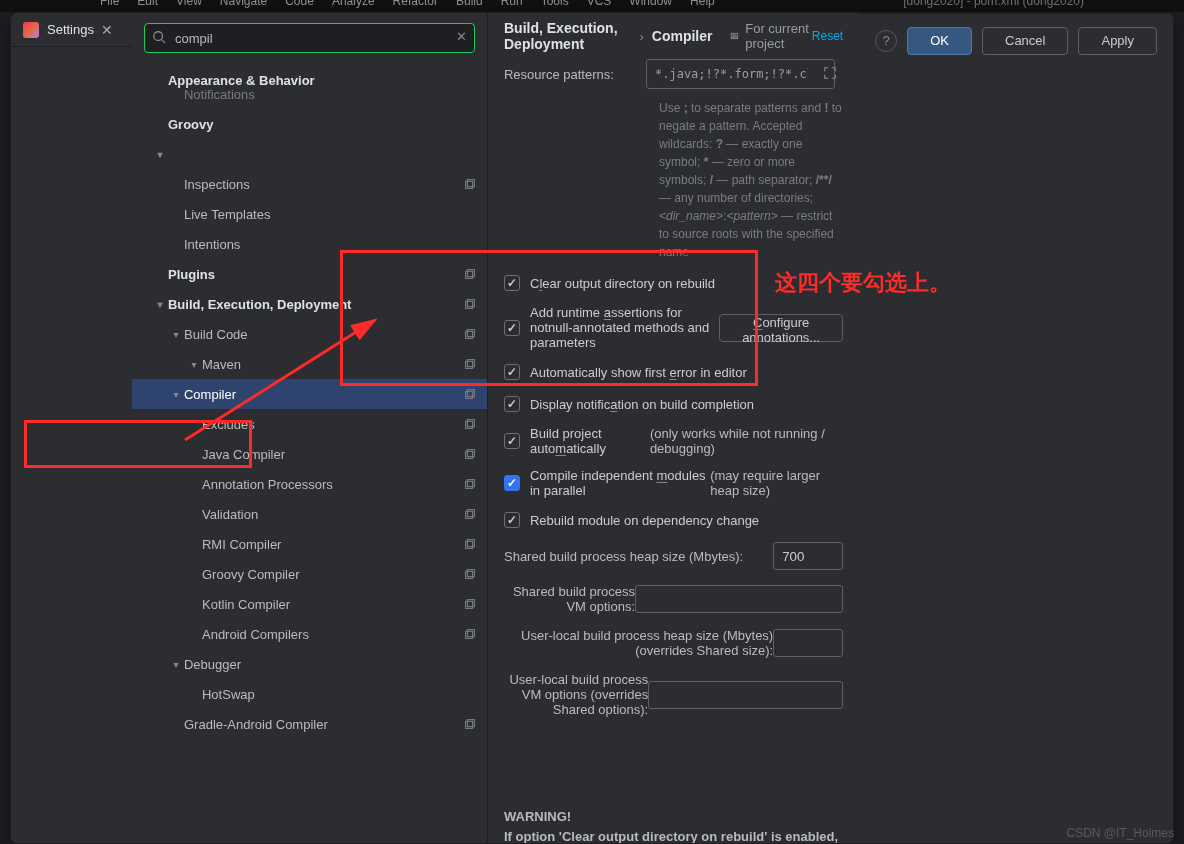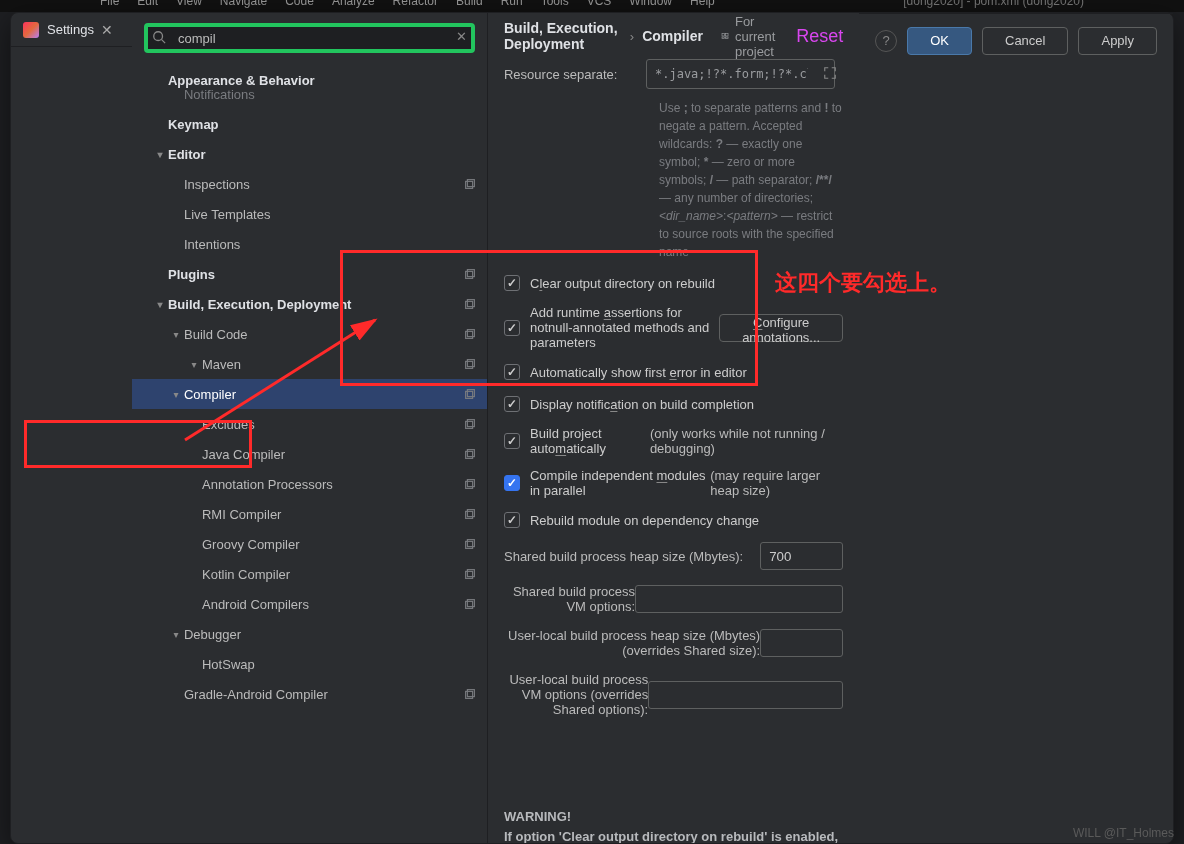--- a/index.html
+++ b/index.html
@@ -8,61 +8,61 @@
 .menubar span { transform: translateY(-6px); }
 .menubar .proj { margin-left: auto; color: #777; }
 .dialog { position: absolute; top: 12px; left: 10px; right: 10px; bottom: 0; background: #2b2d30; border: 1px solid #1e1f22; border-radius: 8px; display: flex; flex-direction: row; box-shadow: 0 8px 30px rgba(0,0,0,.5); }
 .titlebar { height: 34px; display: flex; align-items: center; padding: 0 12px; color: #dfe1e5; border-bottom: 1px solid #1e1f22; }
 .titlebar .logo { width: 16px; height: 16px; background: linear-gradient(135deg,#fe315d,#e3693e,#b57ff4); border-radius: 3px; margin-right: 8px; }
 .titlebar .close { margin-left: auto; width: 26px; height: 26px; display: flex; align-items: center; justify-content: center; color: #aaa; cursor: pointer; font-size: 14px; }
 .body { flex: 1; display: flex; overflow: hidden; }
 .sidebar { width: 356px; border-right: 1px solid #1e1f22; display: flex; flex-direction: column; }
 .searchwrap { padding: 10px 12px 6px; }
 .search { position: relative; }
-.search input { width: 100%; height: 30px; background: #1e1f22; border: 4px solid #22c55e; border-radius: 4px; color: #bbb; padding: 0 26px 0 30px; font-size: 13px; outline: none; }
+.search input { width: 100%; height: 30px; background: #1e1f22; border: 1px solid #22c55e; border-radius: 4px; color: #bbb; padding: 0 26px 0 30px; font-size: 13px; outline: none; }
 .search .mag { position: absolute; left: 8px; top: 7px; color: #888; }
 .search .clear { position: absolute; right: 8px; top: 6px; color: #888; cursor: pointer; }
 .tree { flex: 1; overflow: auto; padding-top: 6px; }
 .node { display: flex; align-items: center; height: 30px; padding-right: 10px; cursor: pointer; color: #bbbbbb; }
 .node.bold { font-weight: 700; color: #dfe1e5; }
 .node.selected { background: #2e436e; color: #fff; }
 .node .arrow { width: 16px; text-align: center; color: #888; font-size: 10px; }
 .node .label { flex: 1; overflow: hidden; text-overflow: ellipsis; white-space: nowrap; }
 .node .dup { width: 14px; height: 14px; color: #7a7c80; margin-left: 4px; }
 .node.faded { color: #7a7c80; }
 .pad0 { padding-left: 20px; }
 .pad1 { padding-left: 36px; }
 .pad2 { padding-left: 54px; }
 .pad3 { padding-left: 72px; }
 .content { flex: 1; display: flex; flex-direction: column; overflow: hidden; }
 .crumbs { display: flex; align-items: center; height: 46px; padding: 0 16px; }
 .crumbs .bc { color: #dfe1e5; font-weight: 700; font-size: 14px; }
 .crumbs .sep { margin: 0 8px; color: #888; }
 .crumbs .proj-badge { margin-left: 18px; color: #9a9c9f; display: flex; align-items: center; gap: 6px; }
-.crumbs .reset { margin-left: auto; color: #d946ef; cursor: pointer; font-size: 18px; }
+.crumbs .reset { margin-left: auto; color: #0ea5e9; cursor: pointer; font-size: 12px; }
 .panel { flex: 1; overflow: auto; padding: 0 16px 10px; position: relative; }
 .row { display: flex; align-items: center; margin-bottom: 10px; }
 .rlabel { width: 142px; color: #bbb; }
 .textfield { flex: 1; height: 30px; background: #2b2d30; border: 1px solid #5e6060; border-radius: 3px; color: #9a9c9f; padding: 0 26px 0 8px; font-family: Consolas, monospace; font-size: 12px; outline: none; }
 .expand-icon { position: absolute; right: 6px; top: 7px; color: #888; cursor: pointer; }
 .fieldwrap { position: relative; flex: 1; }
 .hint { color: #7a7c80; font-size: 12px; margin-left: 155px; margin-bottom: 12px; line-height: 1.5; }
 .hint i { }
 .cbrow { display: flex; align-items: center; margin-bottom: 12px; min-height: 20px; }
 .checkbox { width: 16px; height: 16px; border: 1px solid #6e7074; border-radius: 3px; background: #2b2d30; margin-right: 10px; display: flex; align-items: center; justify-content: center; cursor: pointer; flex-shrink: 0; }
 .checkbox.checked::after { content: "✓"; color: #ccc; font-size: 12px; font-weight: bold; }
 .checkbox.highlighted { background: #3574f0; border-color: #3574f0; }
 .checkbox.highlighted.checked::after { color: #fff; }
 .cbrow .clabel { color: #ccc; }
 .cbrow .side { margin-left: auto; color: #bbb; }
 .cbrow .btn { margin-left: auto; }
 .under { text-decoration: underline; text-decoration-color: #888; text-underline-offset: 2px; }
 .formrow { display: flex; align-items: center; margin-bottom: 14px; }
 .formrow .flabel { color: #bbb; text-align: right; }
-.formrow .finput { margin-left: auto; width: 83px; height: 28px; background: #2b2d30; border: 1px solid #5e6060; border-radius: 3px; color: #ccc; padding: 0 8px; outline: none; }
+.formrow .finput { margin-left: auto; width: 70px; height: 28px; background: #2b2d30; border: 1px solid #5e6060; border-radius: 3px; color: #ccc; padding: 0 8px; outline: none; }
 .formrow .finput.wide { width: 300px; }
 .warn { margin-top: 90px; color: #9a9c9f; line-height: 1.5; }
 .warn b { font-weight: 700; color: #b8babd; }
 .footer { height: 54px; border-top: 1px solid #1e1f22; display: flex; align-items: center; padding: 0 16px; }
 .footer .help { width: 22px; height: 22px; border: 1px solid #555; border-radius: 50%; display: flex; align-items: center; justify-content: center; color: #888; font-size: 13px; cursor: pointer; }
 .footer .spacer { flex: 1; }
 .btn { height: 28px; padding: 0 22px; border-radius: 4px; border: 1px solid #5e6060; background: #2b2d30; color: #ccc; cursor: pointer; font-size: 13px; margin-left: 10px; }
 .btn.primary { background: #365880; border-color: #4a79aa; color: #fff; }
 .annotation-box1 { position: absolute; border: 3px solid #ff2a2a; pointer-events: none; z-index: 50; }
 .annotation-text { position: absolute; color: #ff2a2a; font-size: 22px; font-weight: bold; z-index: 51; pointer-events: none; }
@@ -115,25 +115,24 @@
           <div class="node pad0 bold">
             <span class="arrow"></span>
             <span class="label">Appearance &amp; Behavior</span>
           </div>
           <div class="node pad1 faded" style="margin-top: -16px;">
             <span class="arrow"></span>
             <span class="label">Notifications</span>
           </div>
           <div class="node pad0 bold">
             <span class="arrow"></span>
-            <span class="label">Keymap</span>
+            <span class="label">Groovy</span>
           </div>
           <div class="node pad0 bold">
             <span class="arrow">▾</span>
-            <span class="label">Editor</span>
           </div>
           <div class="node pad1">
             <span class="arrow"></span>
             <span class="label">Inspections</span>
             <span>
               <svg class="dup" viewBox="0 0 16 16" fill="none" stroke="currentColor" stroke-width="1.3">
                 <rect x="3" y="5" width="8" height="8"></rect>
                 <rect x="5" y="3" width="8" height="8"></rect>
               </svg>
             </span>
@@ -212,20 +211,30 @@
             <span>
               <svg class="dup" viewBox="0 0 16 16" fill="none" stroke="currentColor" stroke-width="1.3">
                 <rect x="3" y="5" width="8" height="8"></rect>
                 <rect x="5" y="3" width="8" height="8"></rect>
               </svg>
             </span>
           </div>
           <div class="node pad2">
             <span class="arrow"></span>
             <span class="label">Annotation Processors</span>
+            <span>
+              <svg class="dup" viewBox="0 0 16 16" fill="none" stroke="currentColor" stroke-width="1.3">
+                <rect x="3" y="5" width="8" height="8"></rect>
+                <rect x="5" y="3" width="8" height="8"></rect>
+              </svg>
+            </span>
+          </div>
+          <div class="node pad2">
+            <span class="arrow"></span>
+            <span class="label">Validation</span>
             <span>
               <svg class="dup" viewBox="0 0 16 16" fill="none" stroke="currentColor" stroke-width="1.3">
                 <rect x="3" y="5" width="8" height="8"></rect>
                 <rect x="5" y="3" width="8" height="8"></rect>
               </svg>
             </span>
           </div>
           <div class="node pad2">
             <span class="arrow"></span>
             <span class="label">RMI Compiler</span>
@@ -299,21 +308,21 @@
               <rect x="2" y="10" width="5" height="3"></rect>
               <rect x="9" y="10" width="5" height="3"></rect>
             </svg>
           <span>For current project</span>
         </span>
         <span class="reset">Reset</span>
       </div>
 
       <div class="panel">
         <div class="row">
-          <div class="rlabel">Resource separate:</div>
+          <div class="rlabel">Resource patterns:</div>
           <div class="fieldwrap">
             <input class="textfield" value="*.java;!?*.form;!?*.class;!?*.groovy;!?*.scala;!?*.flex;!?*.kt;!?*.clj;!?*.aj" style="">
             <span class="expand-icon">
               <svg width="14" height="14" viewBox="0 0 16 16" stroke="#888" fill="none" stroke-width="1.3">
                   <path d="M6 2H2v4M10 2h4v4M2 10v4h4M14 10v4h-4"></path>
                 </svg>
             </span>
           </div>
         </div>
         <div class="hint">
@@ -390,13 +399,13 @@
 <div class="annotation-box1" style="left:340px; top:250px; width:418px; height:136px;"></div>
 <svg class="annotation-arrow" style="left:175px; top:310px; width:220px; height:140px;">
   <defs>
       <marker id="ah" markerWidth="10" markerHeight="10" refX="8" refY="3" orient="auto">
         <path d="M0,0 L9,3 L0,6 Z" fill="#ff2a2a"></path>
       </marker>
     </defs>
   <line x1="10" y1="130" x2="200" y2="10" stroke="#ff2a2a" stroke-width="3" marker-end="url(#ah)"></line>
 </svg>
 <div class="annotation-text" style="left:775px; top:268px;">这四个要勾选上。</div>
-<div class="watermark">WILL @IT_Holmes</div>
+<div class="watermark">CSDN @IT_Holmes</div>
 
 </body></html>

